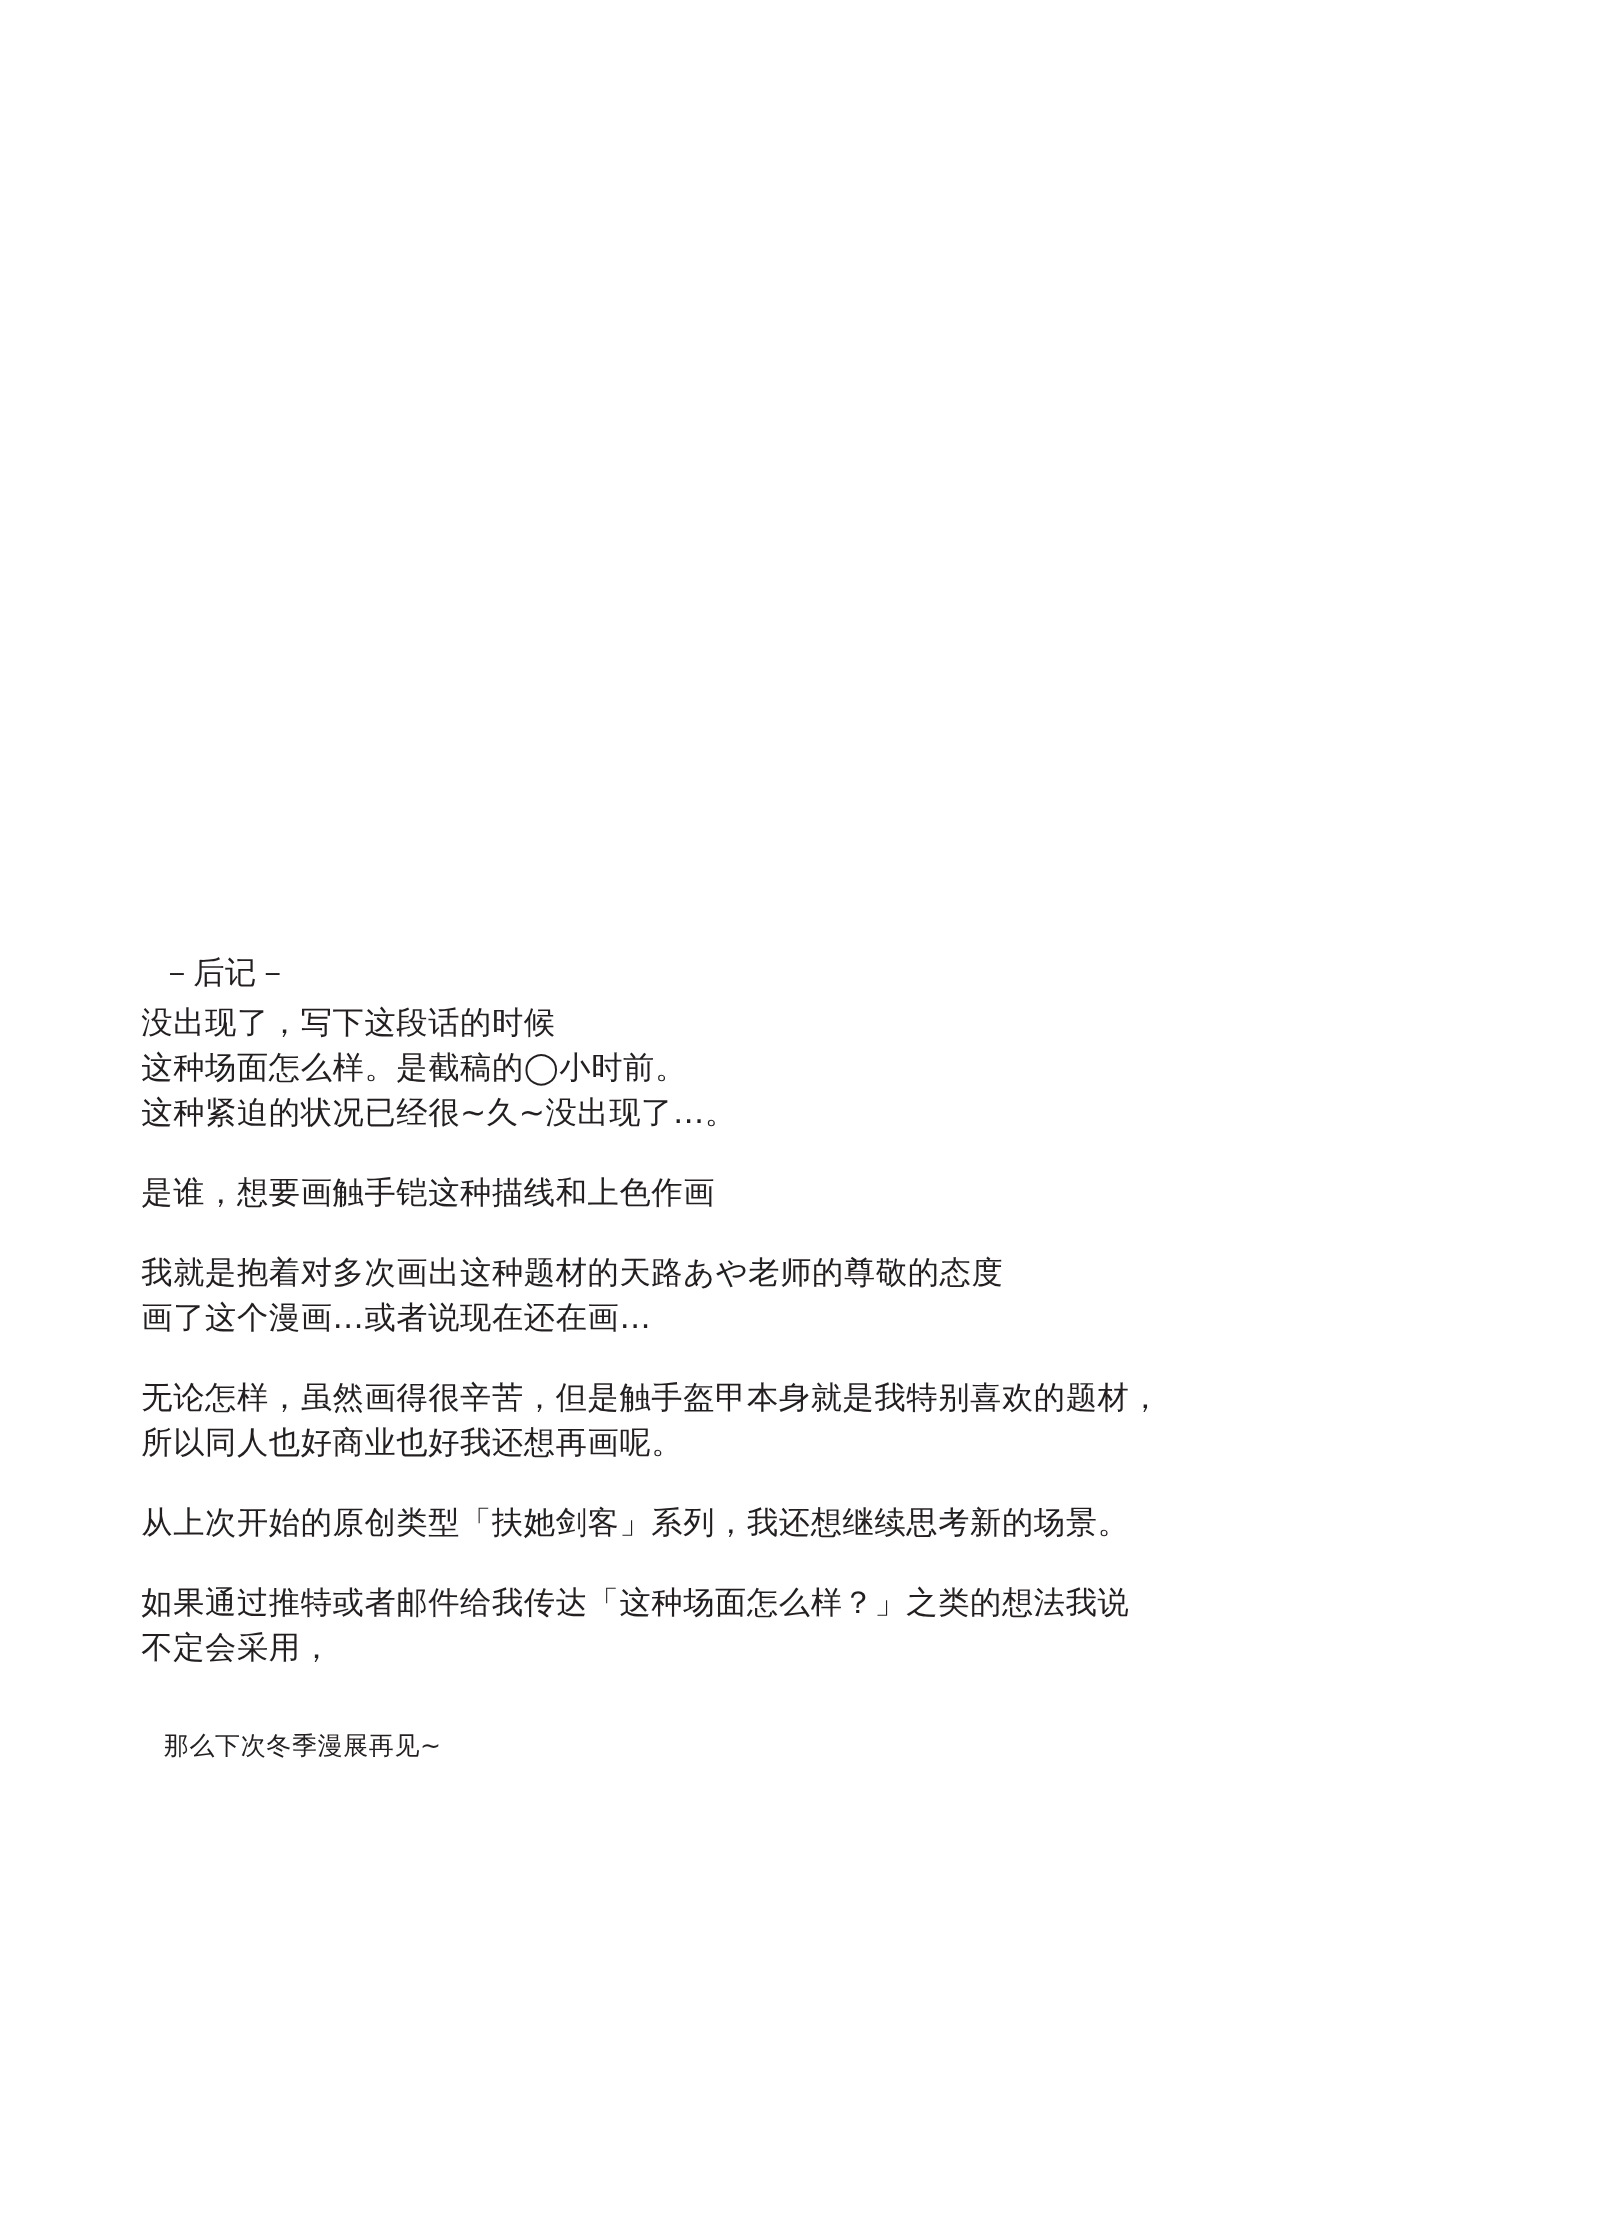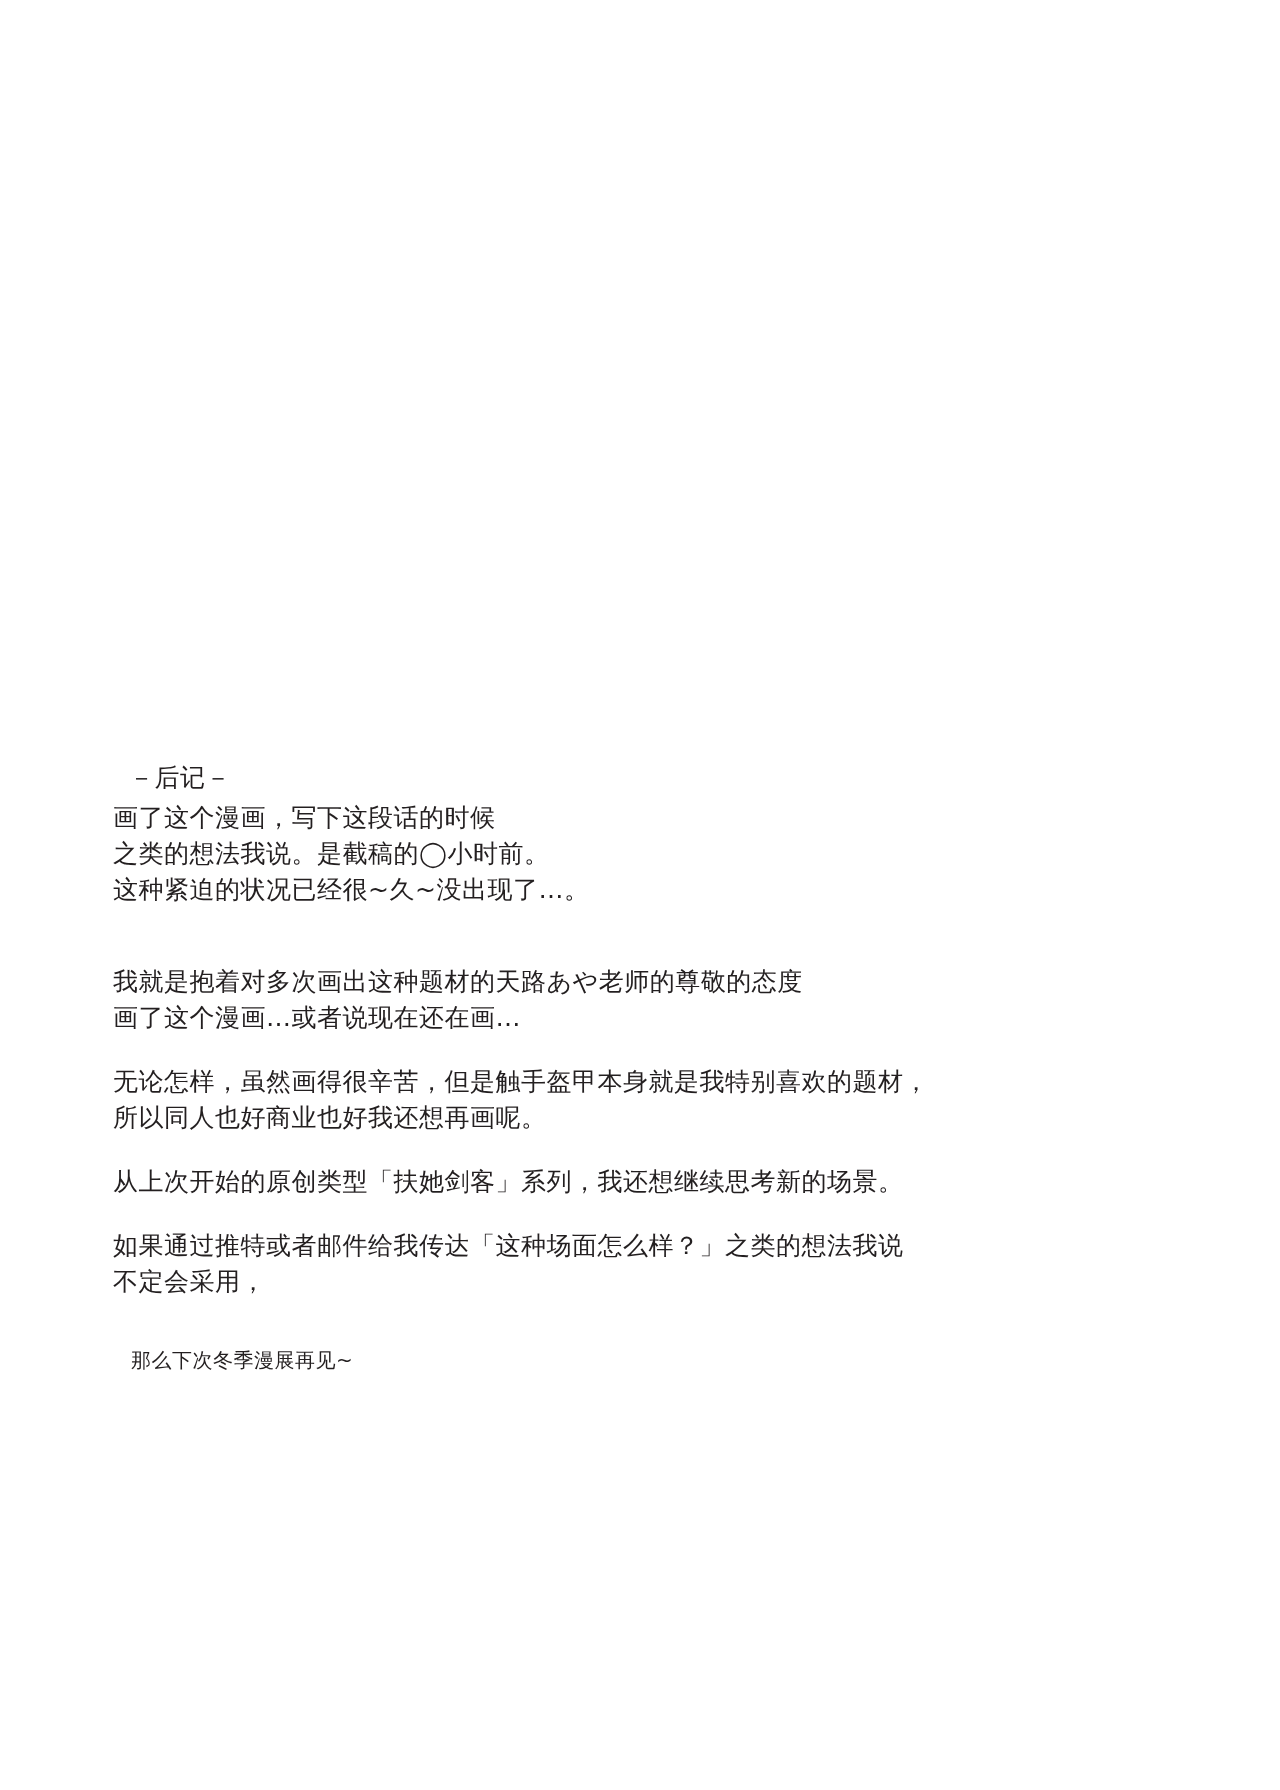--- a/index.html
+++ b/index.html
@@ -67,28 +67,29 @@
 </head>
 <body>
 
 <div class="page">
 
   <div class="afterword">
 
     <p class="title-line">－后记－</p>
 
     <div class="block">
-      <p class="para">画了这个漫画，写下这段话的时候</p>
-      <p class="para">之类的想法我说。是截稿的◯小时前。</p>
+      <p class="para">没出现了，写下这段话的时候</p>
+      <p class="para">这种场面怎么样。是截稿的◯小时前。</p>
       <p class="para">这种紧迫的状况已经很~久~没出现了…。</p>
     </div>
 
     <div class="gap"></div>
 
     <div class="block">
+      <p class="para">是谁，想要画触手铠这种描线和上色作画</p>
     </div>
 
     <div class="gap"></div>
 
     <div class="block">
       <p class="para">我就是抱着对多次画出这种题材的天路あや老师的尊敬的态度</p>
       <p class="para">画了这个漫画…或者说现在还在画…</p>
     </div>
 
     <div class="gap"></div>

